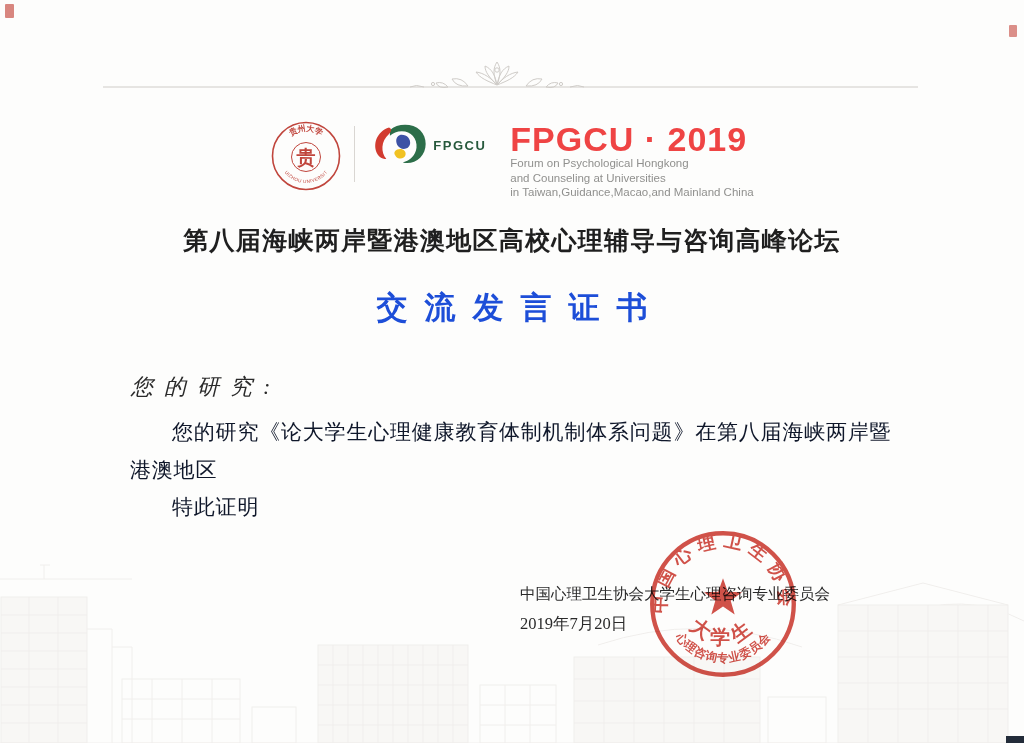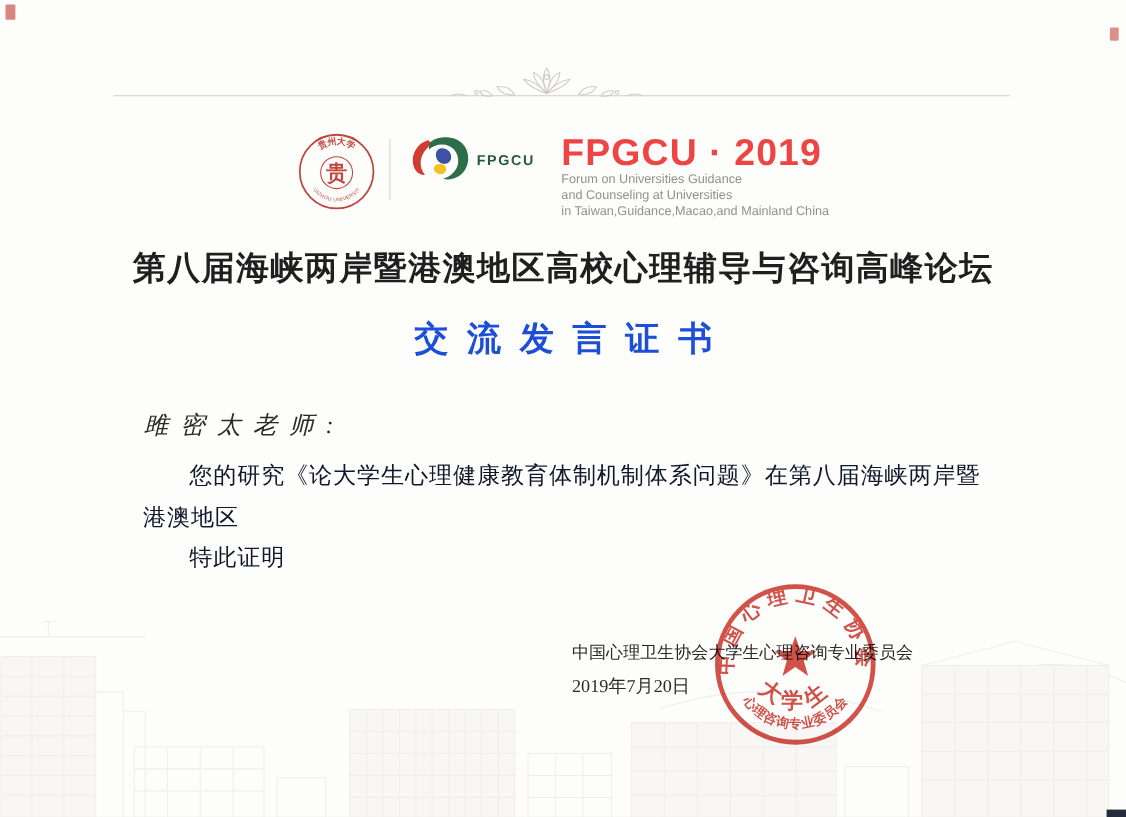--- a/index.html
+++ b/index.html
@@ -27,21 +27,21 @@
     font-family:"Liberation Sans","DejaVu Sans",sans-serif;
     font-size:34px;font-weight:bold;color:#ef4444;line-height:34px;letter-spacing:1px;
   }
   .event-sub{
     font-family:"Liberation Sans","DejaVu Sans",sans-serif;
     font-size:11.5px;line-height:13.5px;color:#90908e;margin-top:1px;
   }
   
   .title1{
     position:absolute;top:224px;left:0;width:100%;text-align:center;z-index:2;
-    font-size:30px;font-weight:bold;letter-spacing:1.3px;color:#1f1f1f;
+    font-size:25px;font-weight:bold;letter-spacing:1.3px;color:#1f1f1f;
   }
   .title2{
     position:absolute;top:287px;left:0;width:100%;text-align:center;z-index:2;
     font-size:31px;font-weight:bold;letter-spacing:17px;text-indent:17px;color:#1d4ed8;
   }
   
   .salutation{
     position:absolute;left:131px;top:372px;z-index:2;
     font-size:22px;letter-spacing:11px;color:#2a2a2a;font-style:italic;
   }
@@ -161,30 +161,30 @@
         <path d="M24,8 C11,12 5,27 12,38 C14,41 18,43 21,42 C15,35 15,23 24,15
                  C27,12 27,9 24,8 Z" fill="#d23b2f"></path>
         <path d="M36,16 C43,15 48,20 47,26 C46,31 40,33 36,30 C31,27 30,18 36,16 Z" fill="#3d52a5"></path>
         <path d="M33,32 C38,30 43,33 42,38 C41,42 35,43 32,40 C29,37 29,34 33,32 Z" fill="#f1c222"></path>
       </svg>
       <div class="fpgcu-label">FPGCU</div>
     </div>
 
     <div class="event-block">
       <div class="event-title">FPGCU · 2019</div>
-      <div class="event-sub">Forum on Universities Guidance</div>
+      <div class="event-sub">Forum on Psychological Hongkong</div>
       <div class="event-sub">and Counseling at Universities</div>
       <div class="event-sub">in Taiwan,Guidance,Macao,and Mainland China</div>
     </div>
   </div>
 
   <div class="title1">第八届海峡两岸暨港澳地区高校心理辅导与咨询高峰论坛</div>
   <div class="title2">交流发言证书</div>
 
-  <div class="salutation">雎密太老师:</div>
+  <div class="salutation">您的研究:</div>
   <div class="paragraph">
     <div class="p-indent">您的研究《论大学生心理健康教育体制机制体系问题》在第八届海峡两岸暨港澳地区</div>
     <div class="p-indent">特此证明</div>
   </div>
 
   <div class="signature">
     <div class="issuer">中国心理卫生协会大学生心理咨询专业委员会</div>
     <div class="sig-date">2019年7月20日</div>
   </div>
 

